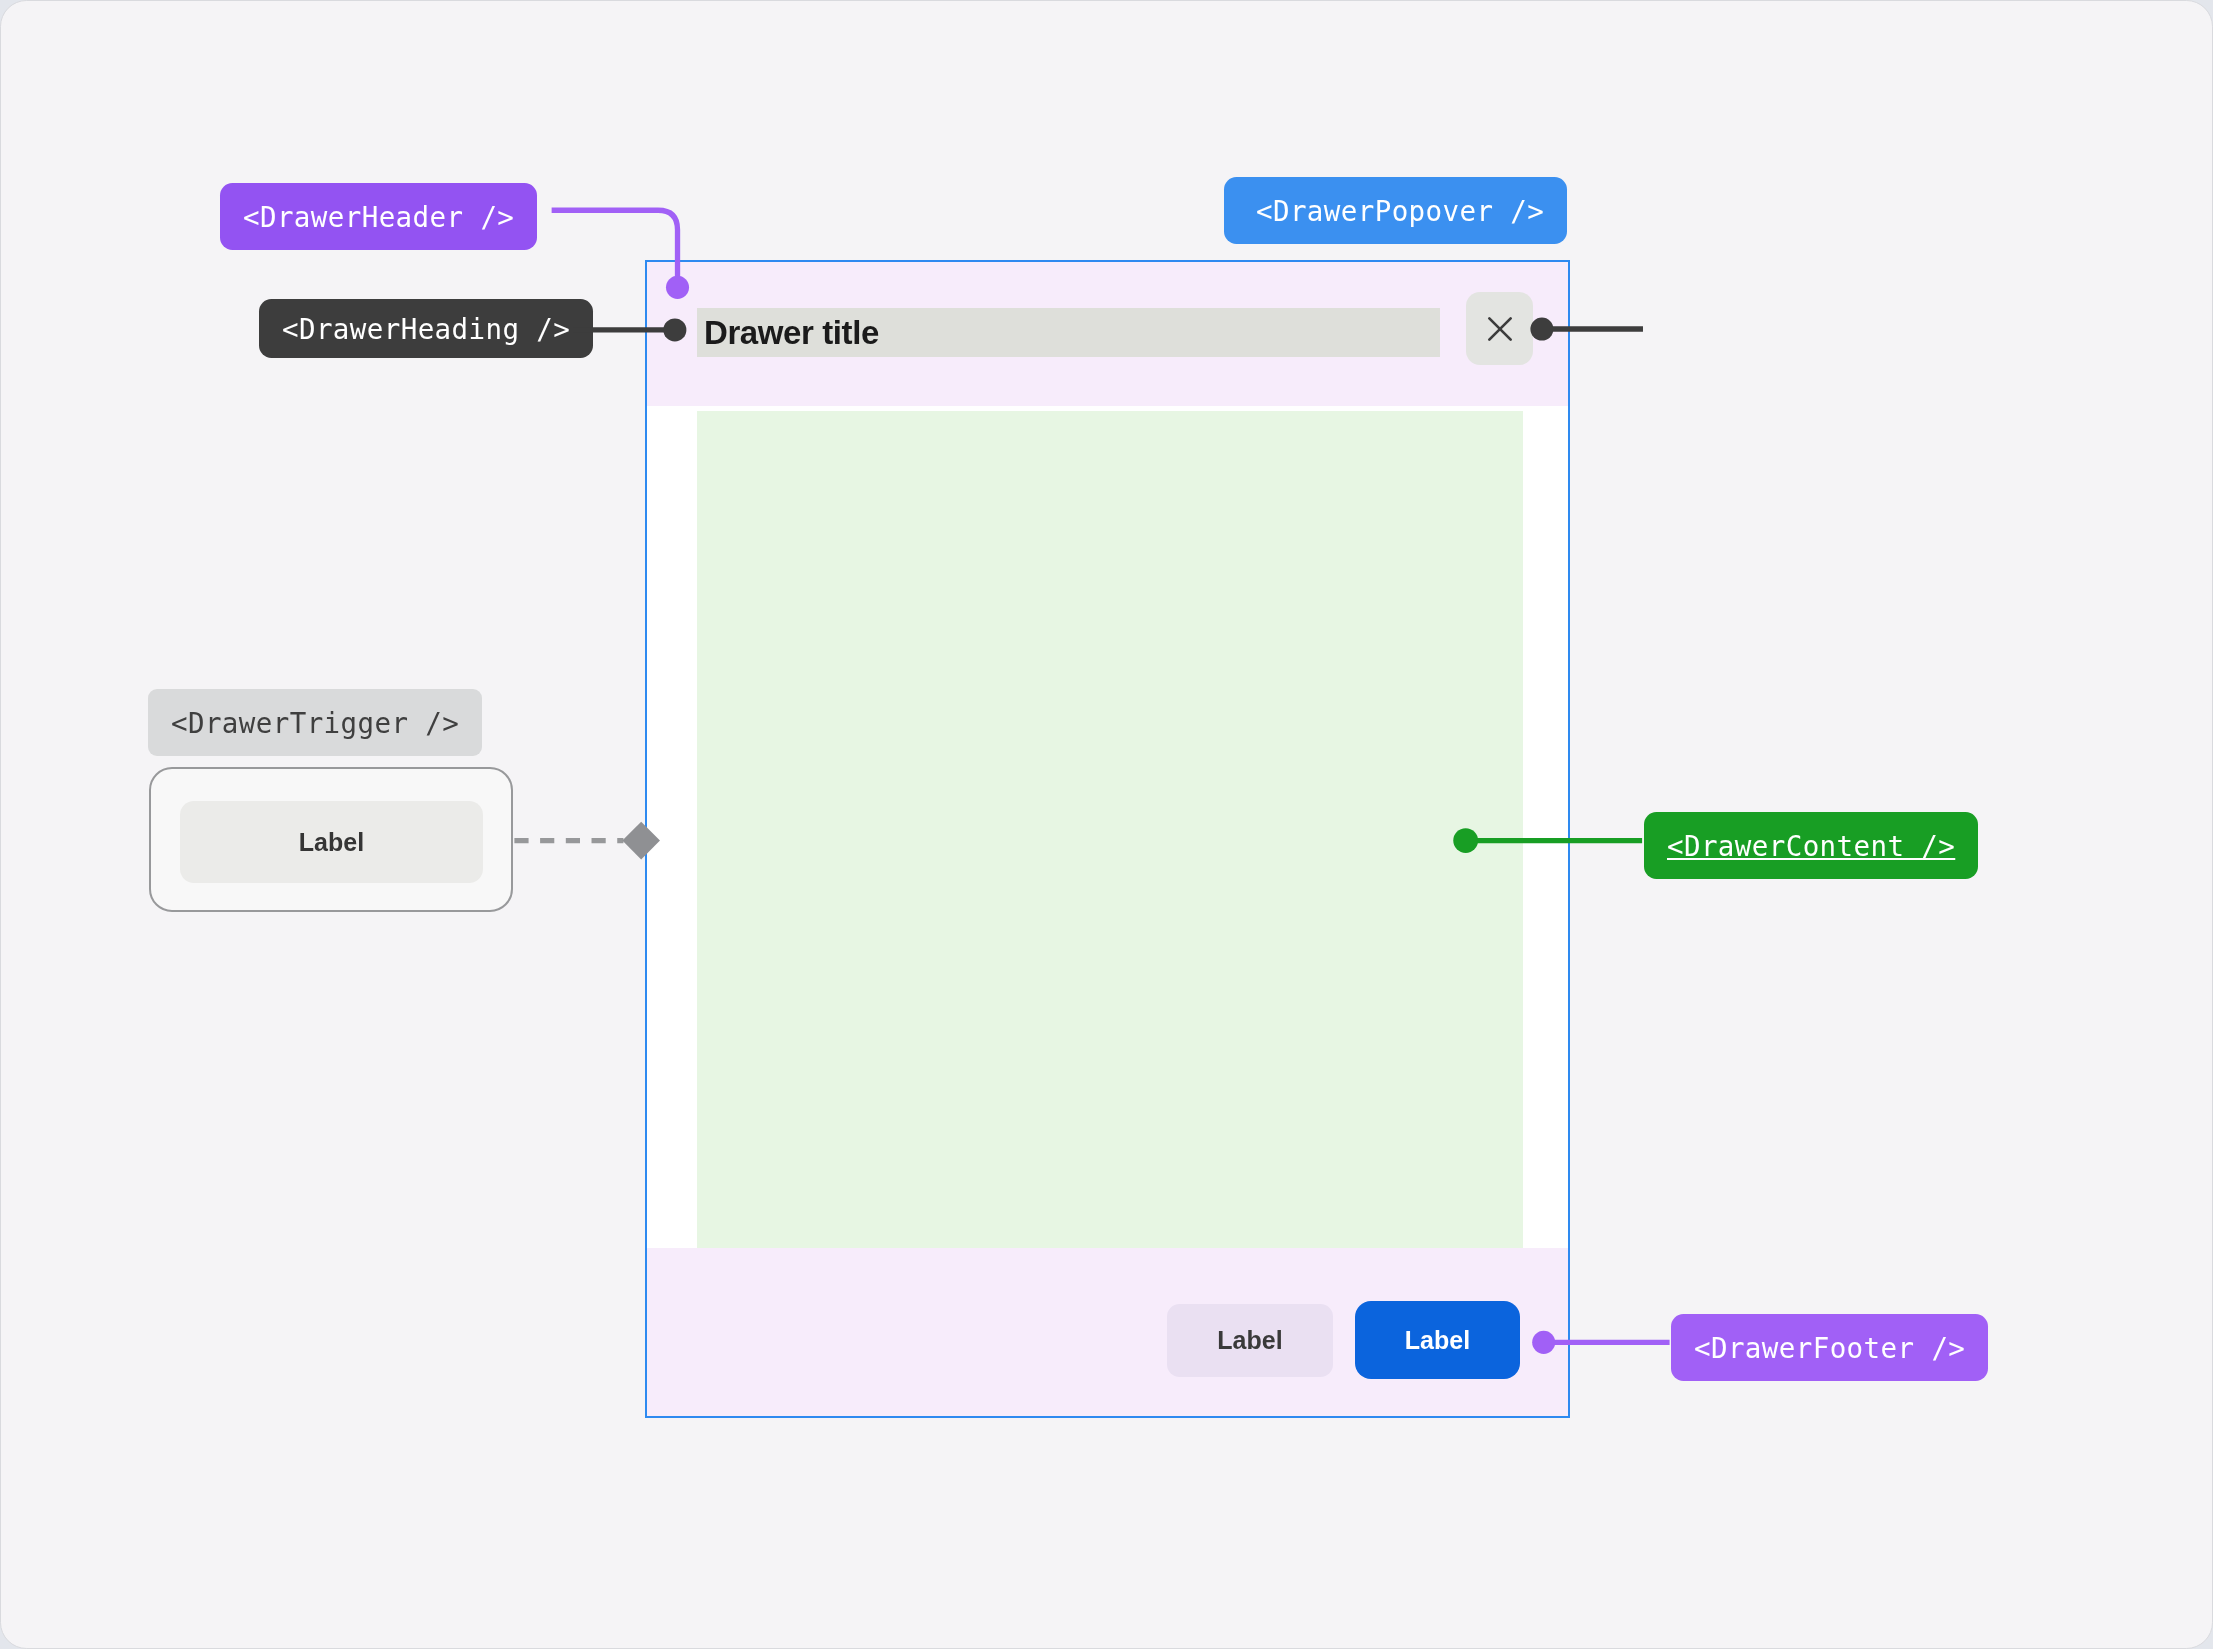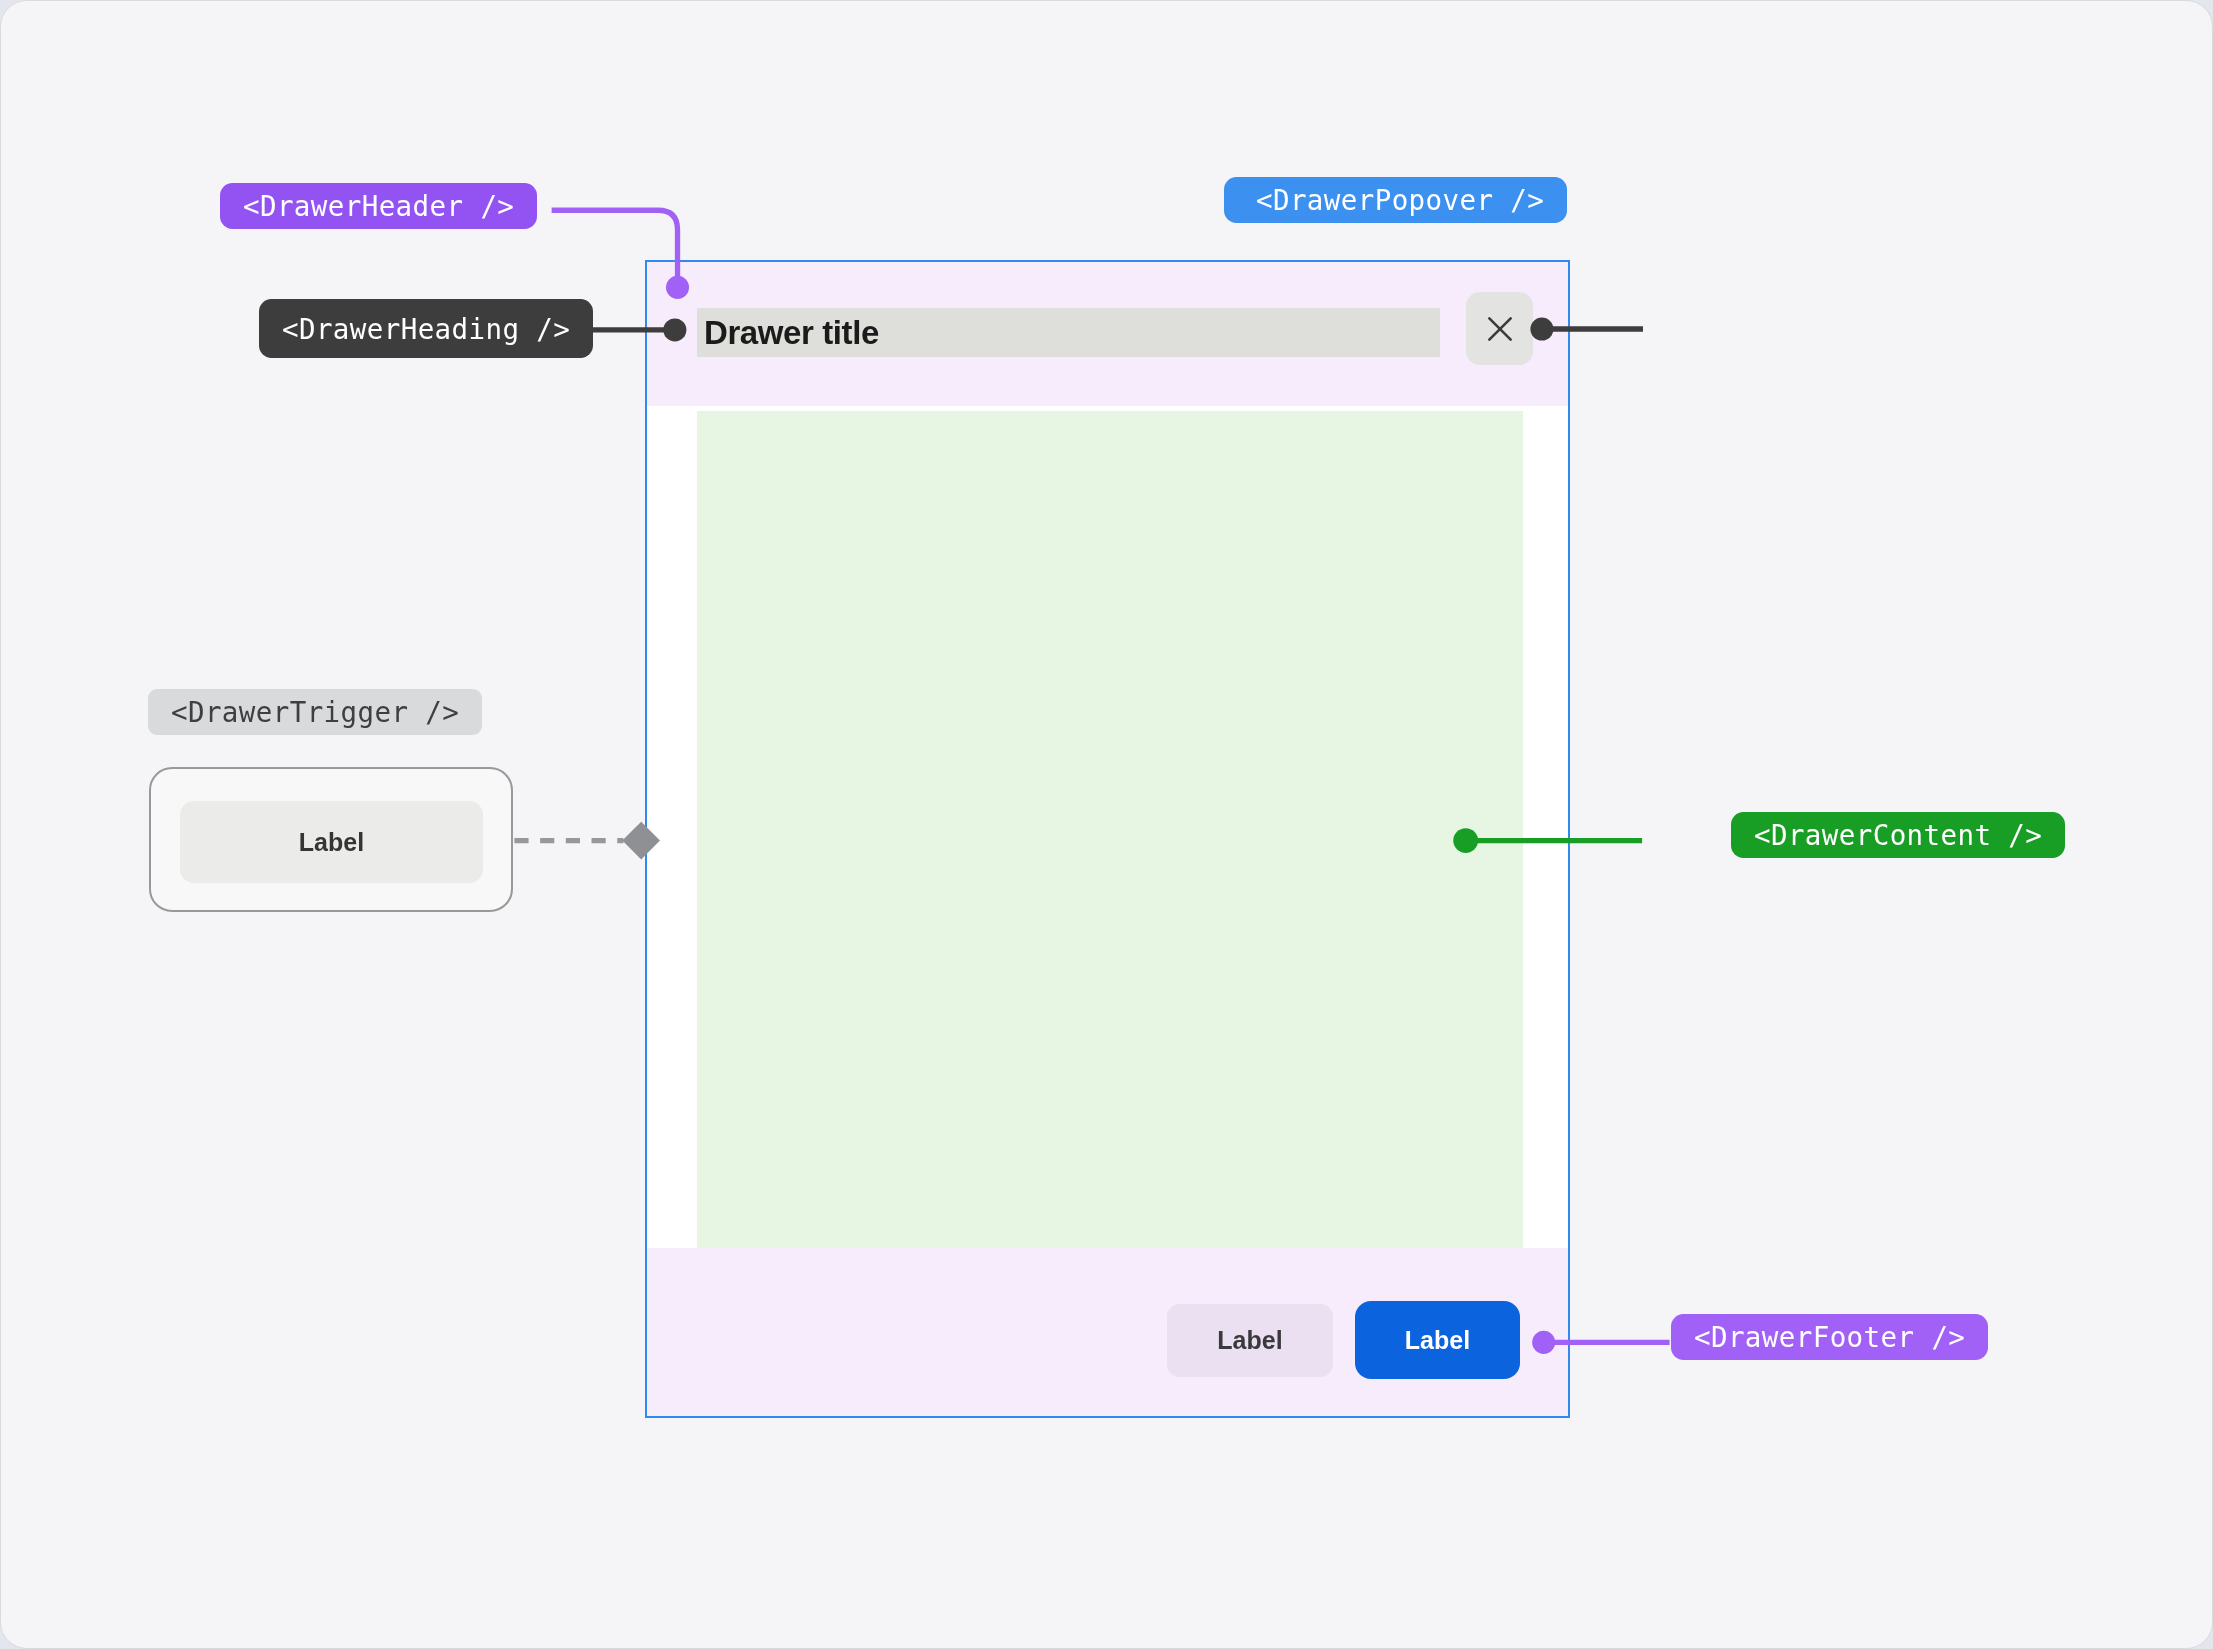--- a/index.html
+++ b/index.html
@@ -10,38 +10,38 @@
     overflow:hidden;
   }
   .canvas{
     position:absolute;left:0;top:0;width:2211px;height:1647px;
     background:var(--color-canvas_bg,#f5f4f6);
     border:0.9px solid #d9dade;border-radius:26.6px;
   }
   
   .badge{
     position:absolute;display:inline-flex;align-items:center;
-    height:46px;padding:0 23px;border-radius:12.4px;
+    height:67px;padding:0 23px;border-radius:12.4px;
     font-family:"DejaVu Sans Mono",monospace;
     font-size:27.5px;letter-spacing:0.4px;white-space:nowrap;
     color:#ffffff;
   }
   .badge.purple{background:var(--color-purple,#9353f2);}
   .badge.purple-light{background:var(--color-purple_light,#a160f6);}
   .badge.blue{background:var(--color-blue_badge,#3b90f0);}
   .badge.dark{background:var(--color-dark_badge,#3d3d3d);height:59px;}
   .badge.gray{background:var(--color-gray_badge_bg,#d9dadb);color:var(--color-gray_badge_text,#3f3f3f);border-radius:9px;}
   .badge.green{background:var(--color-green,#189e24);}
 
   #badge-header  {left:219px;top:182px;}
   #badge-popover {left:1223px;top:176px;padding-left:32px;}
   #badge-heading {left:222px;top:298px;margin-left:36px;}
   #badge-dismiss {left:1644px;top:298px;}
   #badge-trigger {left:147px;top:688px;}
-  #badge-content {left:1730px;top:811px;}
+  #badge-content {left:1643px;top:811px;text-decoration:underline;}
   #badge-footer  {left:1670px;top:1313px;}
 
   
   .drawer{
     position:absolute;left:644px;top:259px;width:925px;height:1158px;
     box-sizing:border-box;border:2.7px solid var(--color-drawer_border,#2e8af0);
     background:#ffffff;
   }
   .drawer-header{
     position:absolute;left:0;top:0;right:0;height:144px;

